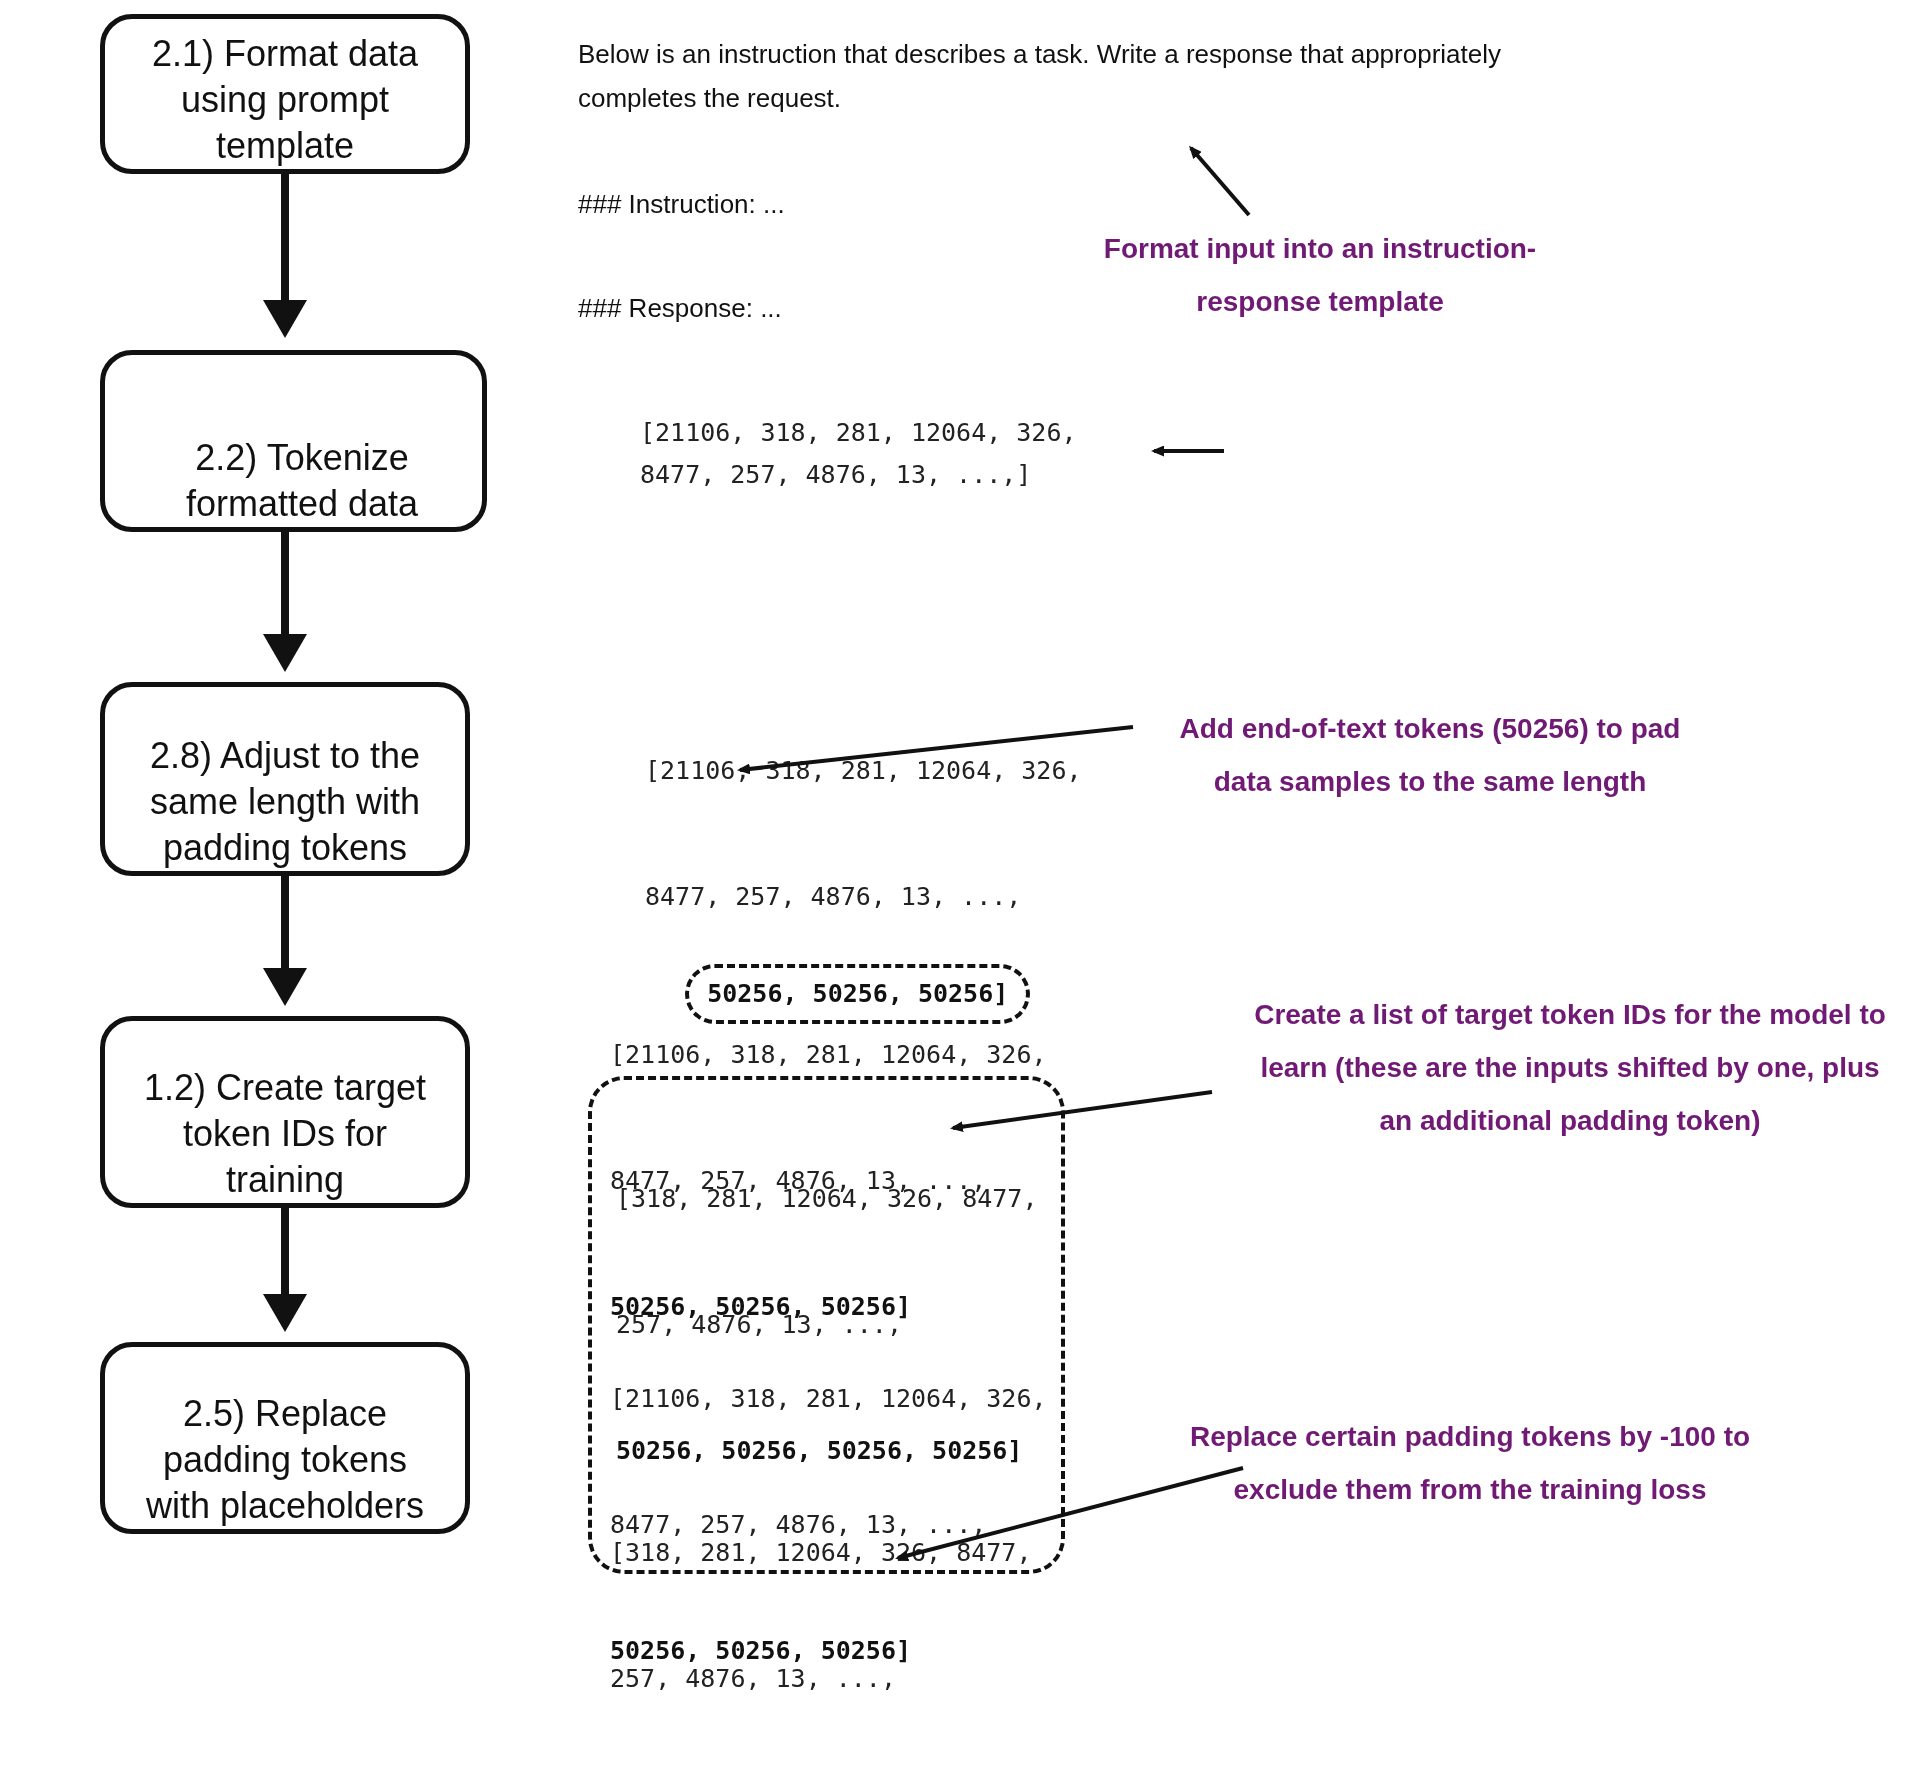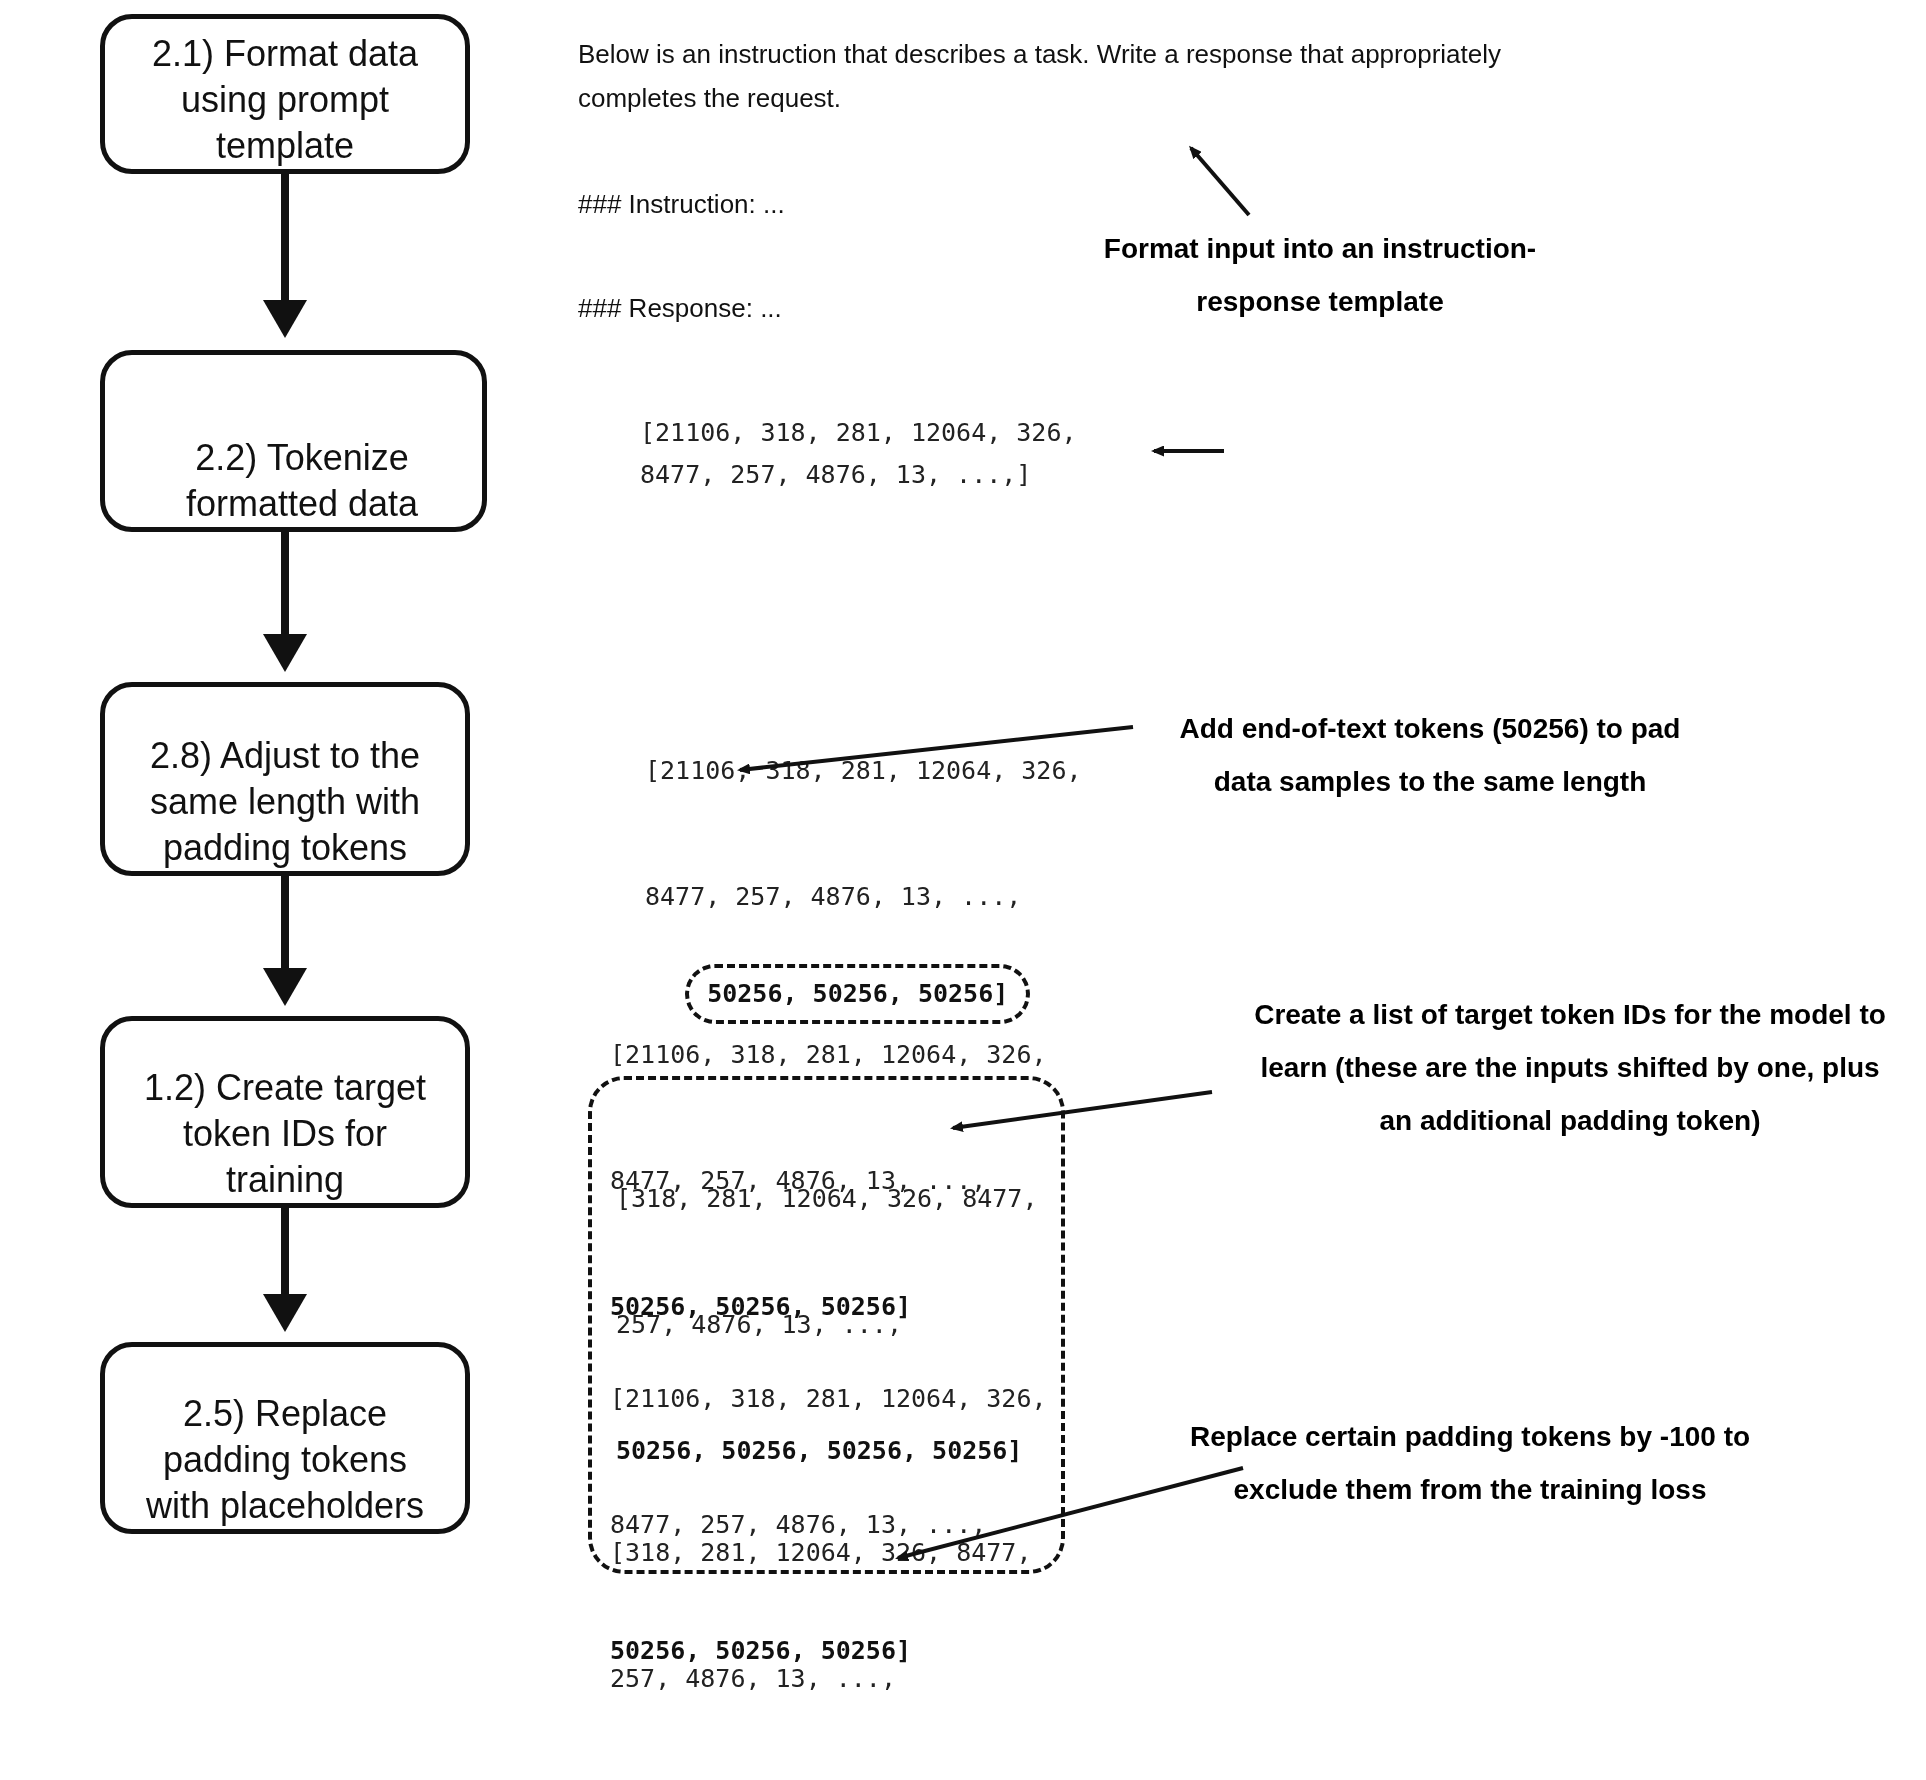--- a/index.html
+++ b/index.html
@@ -74,21 +74,21 @@
     padding:14px 24px;
   }
   
   .annotation{
     position:absolute;
     font-weight:bold;
     font-size:28px;
     line-height:53px;
     text-align:center;
     white-space:pre-line;
-    color:#000000;
+    color:#701a75;
   }
   
   #arrows{position:absolute;left:0;top:0;width:1926px;height:1780px;pointer-events:none;}
   
   .caption{
     position:absolute;
     left:12px;
     top:1652px;
     width:1910px;
     font-size:37px;

